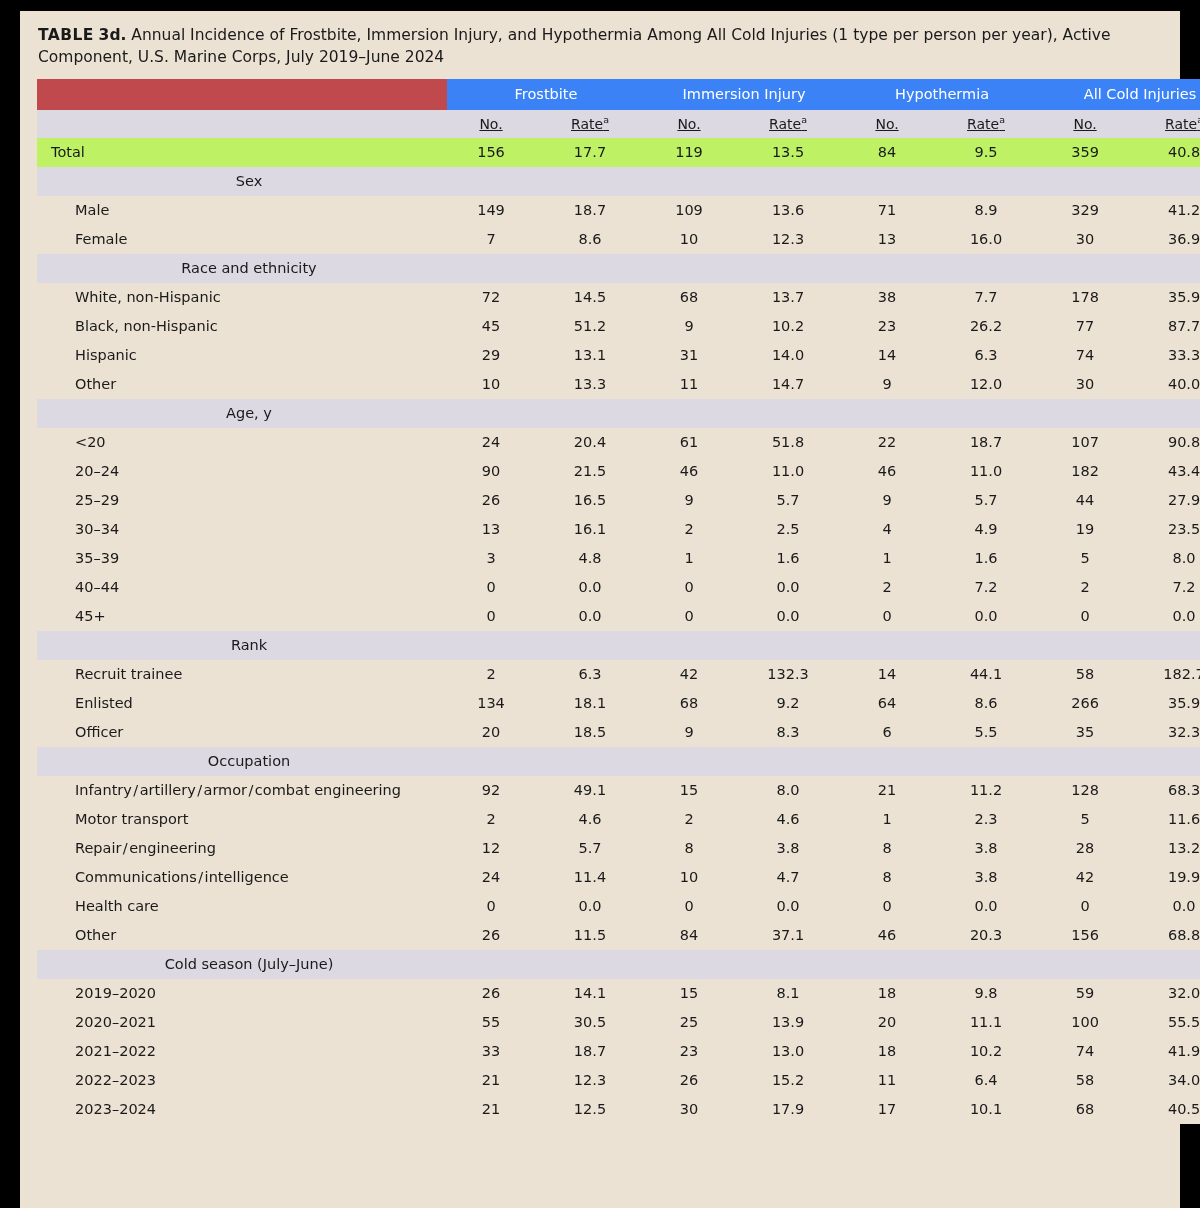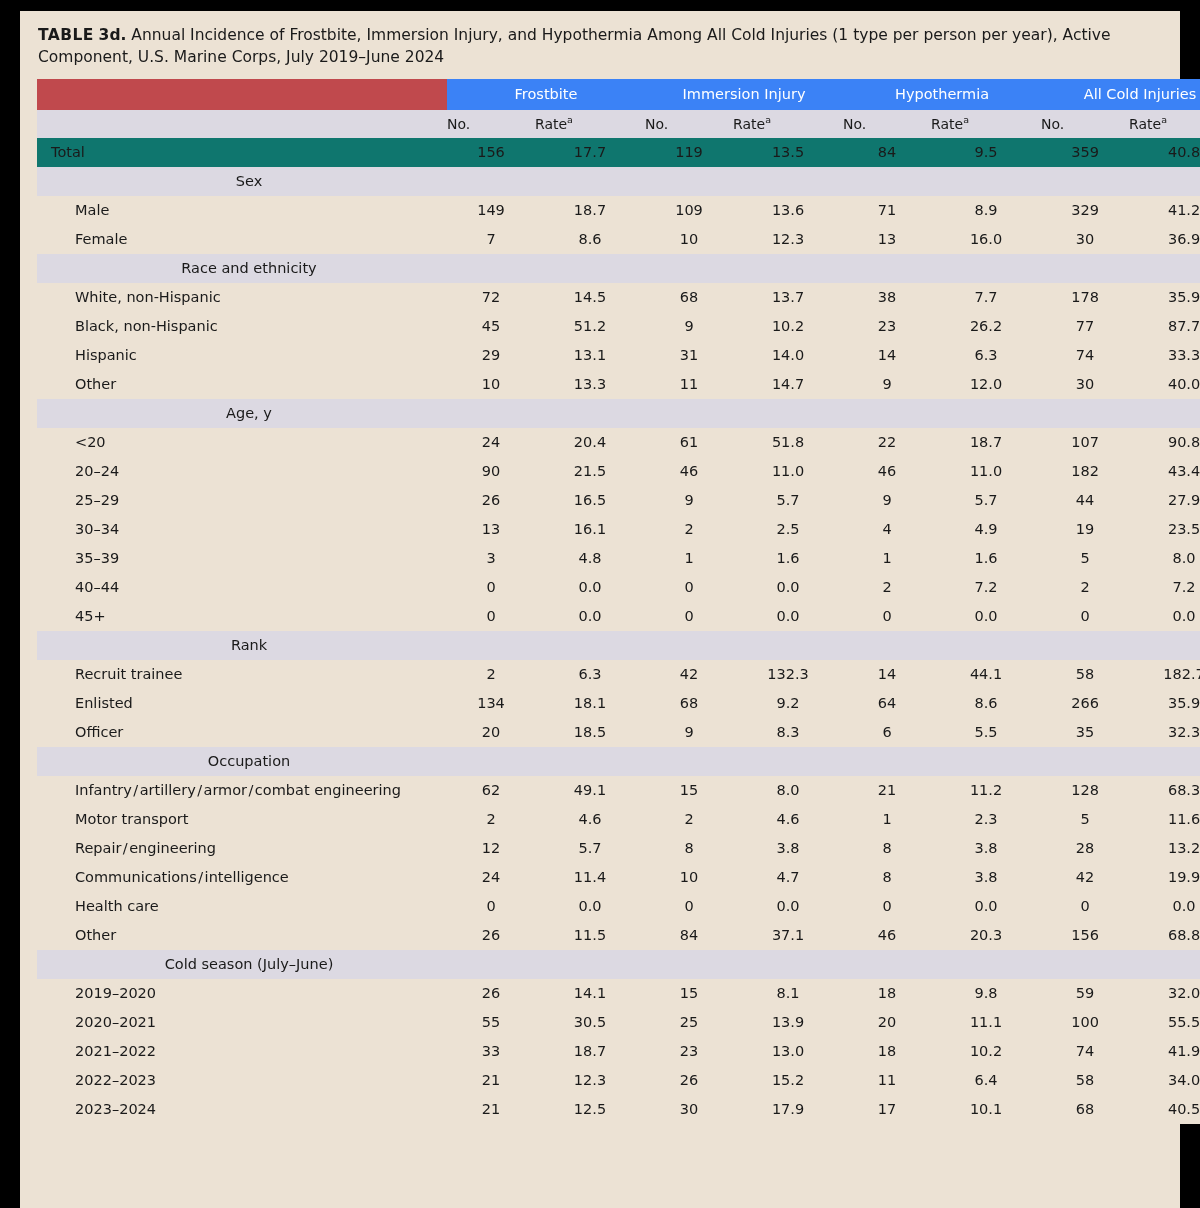--- a/index.html
+++ b/index.html
@@ -60,39 +60,40 @@
     height: 18px;
   }
   thead tr.grouphead th.blank {
     background: #c0494d;
   }
   thead tr.subhead th {
     background: #dcd9e2;
     font-size: 14px;
     font-weight: normal;
     padding: 6px 0 6px 0;
-    text-align: left;
+    text-align: center;
     color: #1a1a1a;
+    text-decoration: underline;
   }
   thead tr.subhead th.blank { background: #dcd9e2; }
 
   tbody td {
     padding: 6px 0 6px 0;
     height: 17px;
     vertical-align: middle;
   }
   tbody tr.data td {
     background: #ece2d4;
   }
   tbody tr.section td {
     background: #dcd9e2;
     text-align: center;
   }
   tbody tr.total td {
-    background: #0f766e;
+    background: #bef264;
   }
   td.label {
     text-align: left;
     padding-left: 14px;
   }
   td.label.indent {
     padding-left: 38px;
   }
   td.num {
     text-align: center;
@@ -389,21 +390,21 @@
           <td class="num"></td>
           <td class="num"></td>
           <td class="num"></td>
           <td class="num"></td>
           <td class="num"></td>
           <td class="num"></td>
           <td class="num"></td>
         </tr>
         <tr class="data">
           <td class="label indent">Infantry / artillery / armor / combat engineering</td>
-          <td class="num">62</td>
+          <td class="num">92</td>
           <td class="num">49.1</td>
           <td class="num">15</td>
           <td class="num">8.0</td>
           <td class="num">21</td>
           <td class="num">11.2</td>
           <td class="num">128</td>
           <td class="num">68.3</td>
         </tr>
         <tr class="data">
           <td class="label indent">Motor transport</td>

